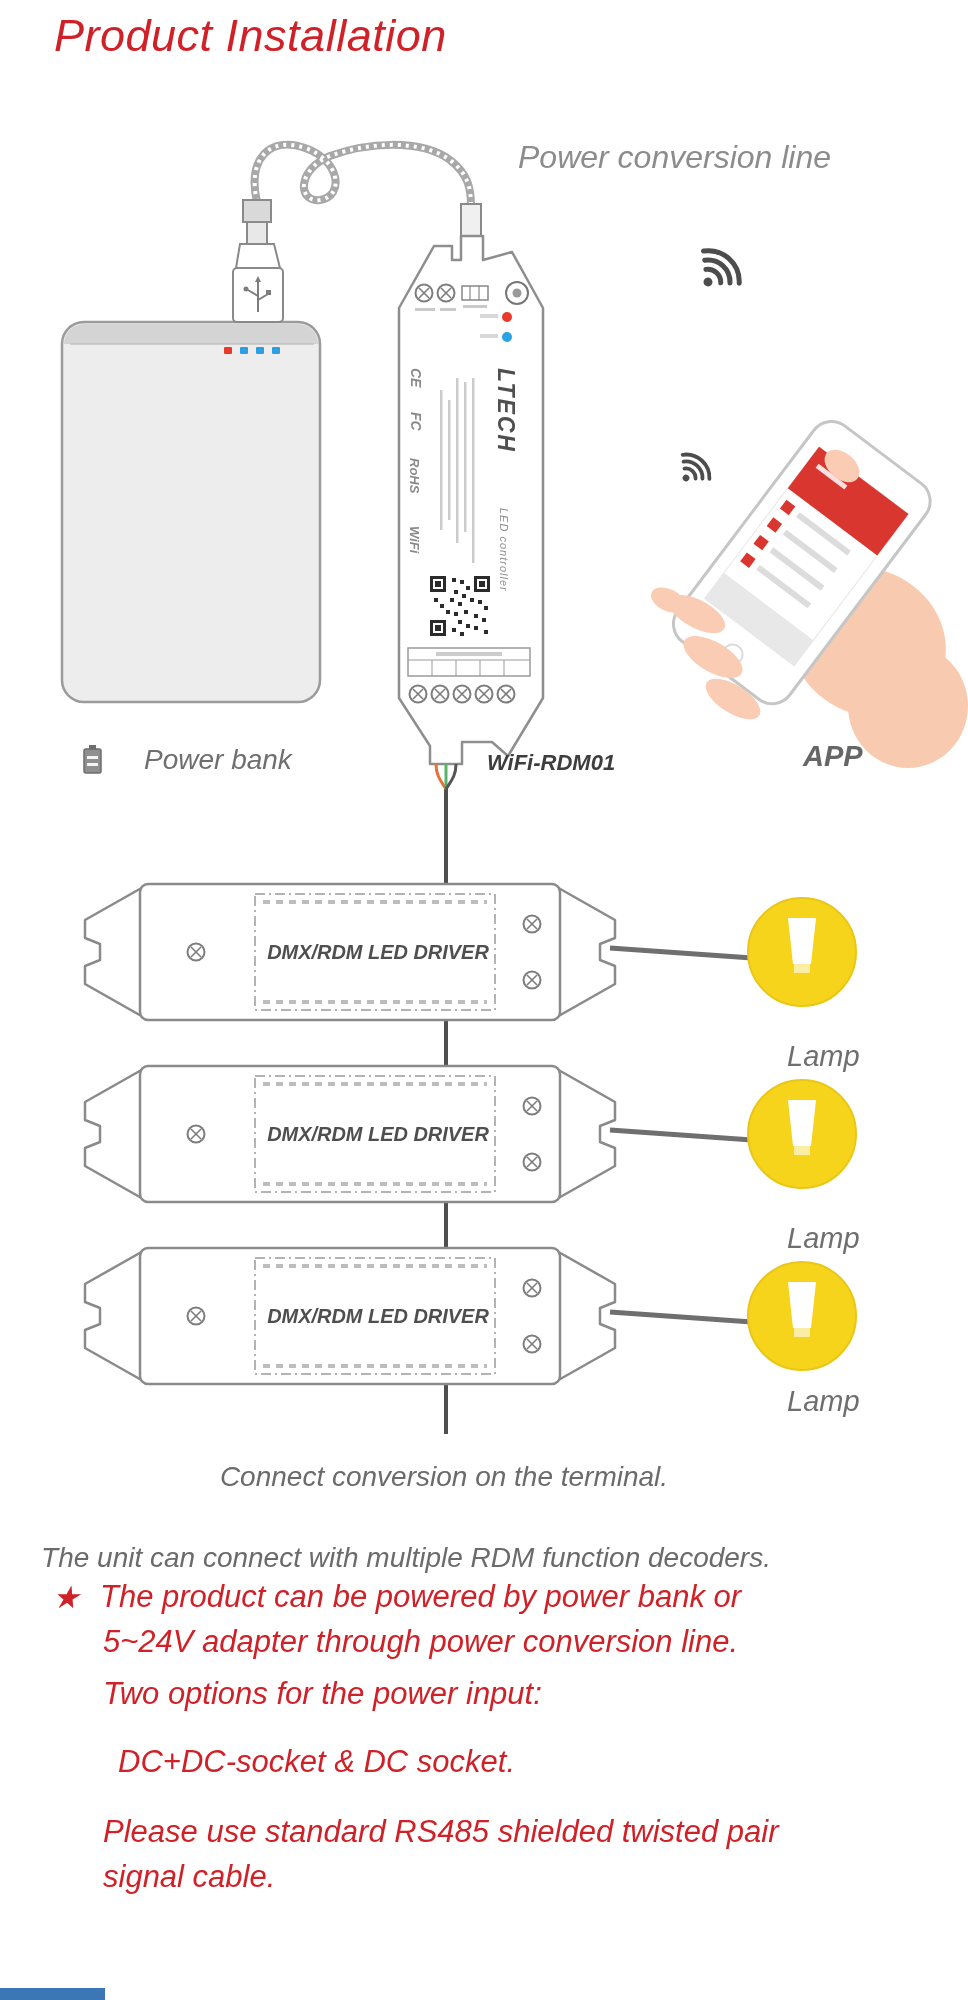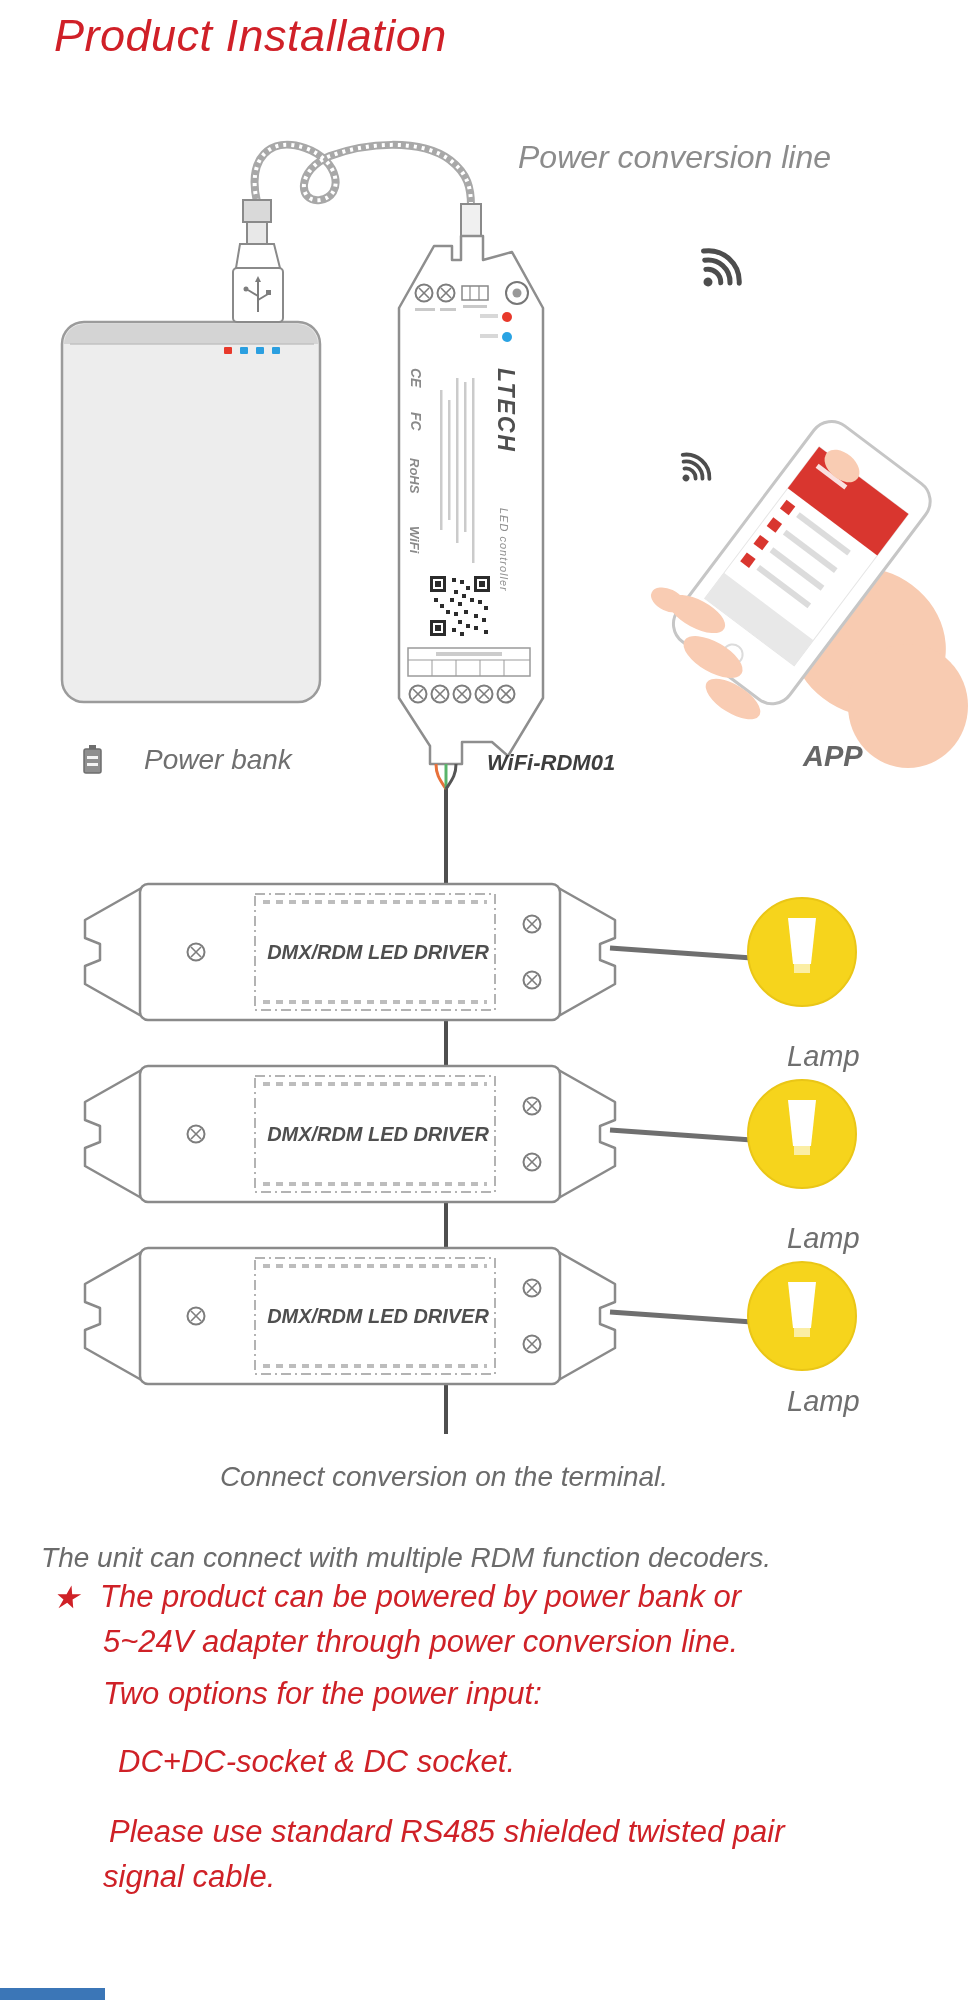--- a/index.html
+++ b/index.html
@@ -268,17 +268,17 @@
   <div class="abs gray-lbl" style="left:751px;top:1385px;font-size:29px;">Lamp</div>
 
   <div class="abs caption" style="left:0;top:1461px;width:888px;">Connect conversion on the terminal.</div>
   <div class="abs caption" style="left:0;top:1542px;width:812px;">The unit can connect with multiple RDM function decoders.</div>
 
   <div class="abs red-note" style="left:52px;top:1579px;">★</div>
   <div class="abs red-note" style="left:100px;top:1579px;">The product can be powered by power bank or</div>
   <div class="abs red-note" style="left:103px;top:1624px;">5~24V adapter through power conversion line.</div>
   <div class="abs red-note" style="left:103px;top:1676px;">Two options for the power input:</div>
   <div class="abs red-note" style="left:103px;top:1744px;margin-left:15px;">DC+DC-socket &amp; DC socket.</div>
-  <div class="abs red-note" style="left:109px;top:1814px;">Please use standard RS485 shielded twisted pair</div>
+  <div class="abs red-note" style="left:103px;top:1814px;">Please use standard RS485 shielded twisted pair</div>
   <div class="abs red-note" style="left:103px;top:1859px;">signal cable.</div>
 
   <div class="abs footer-bar" style="left:0;top:1988px;width:105px;height:12px;"></div>
 </div>
 
 </body></html>

